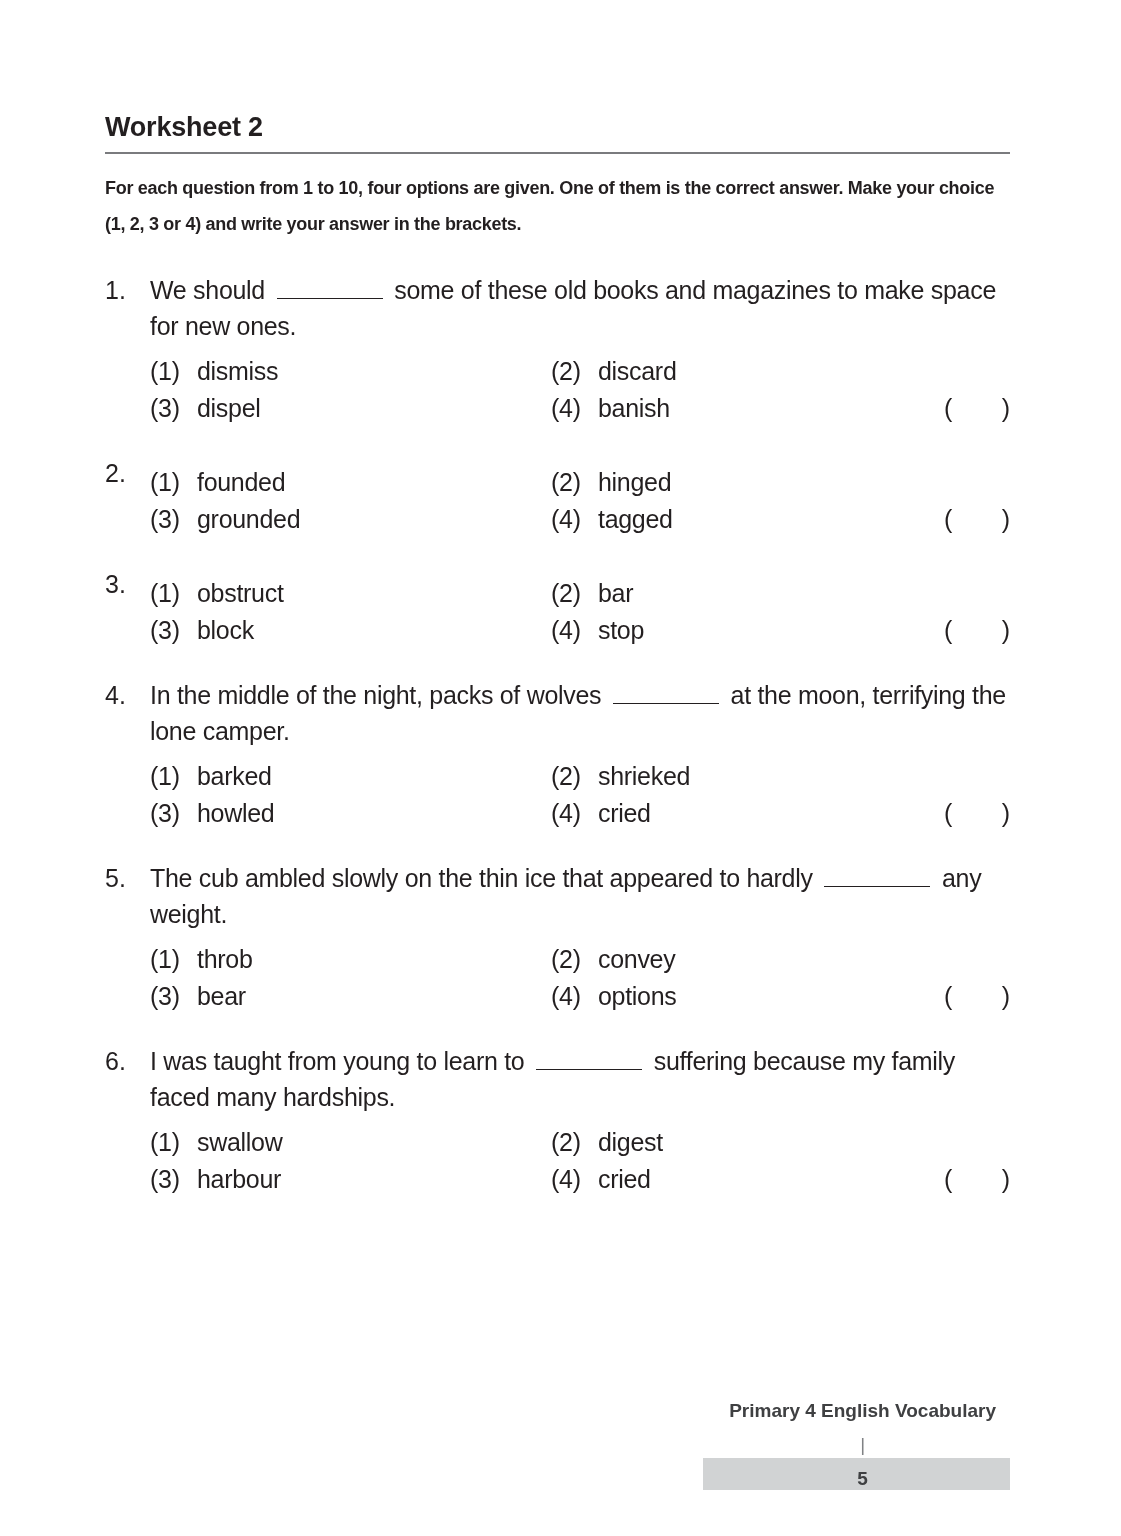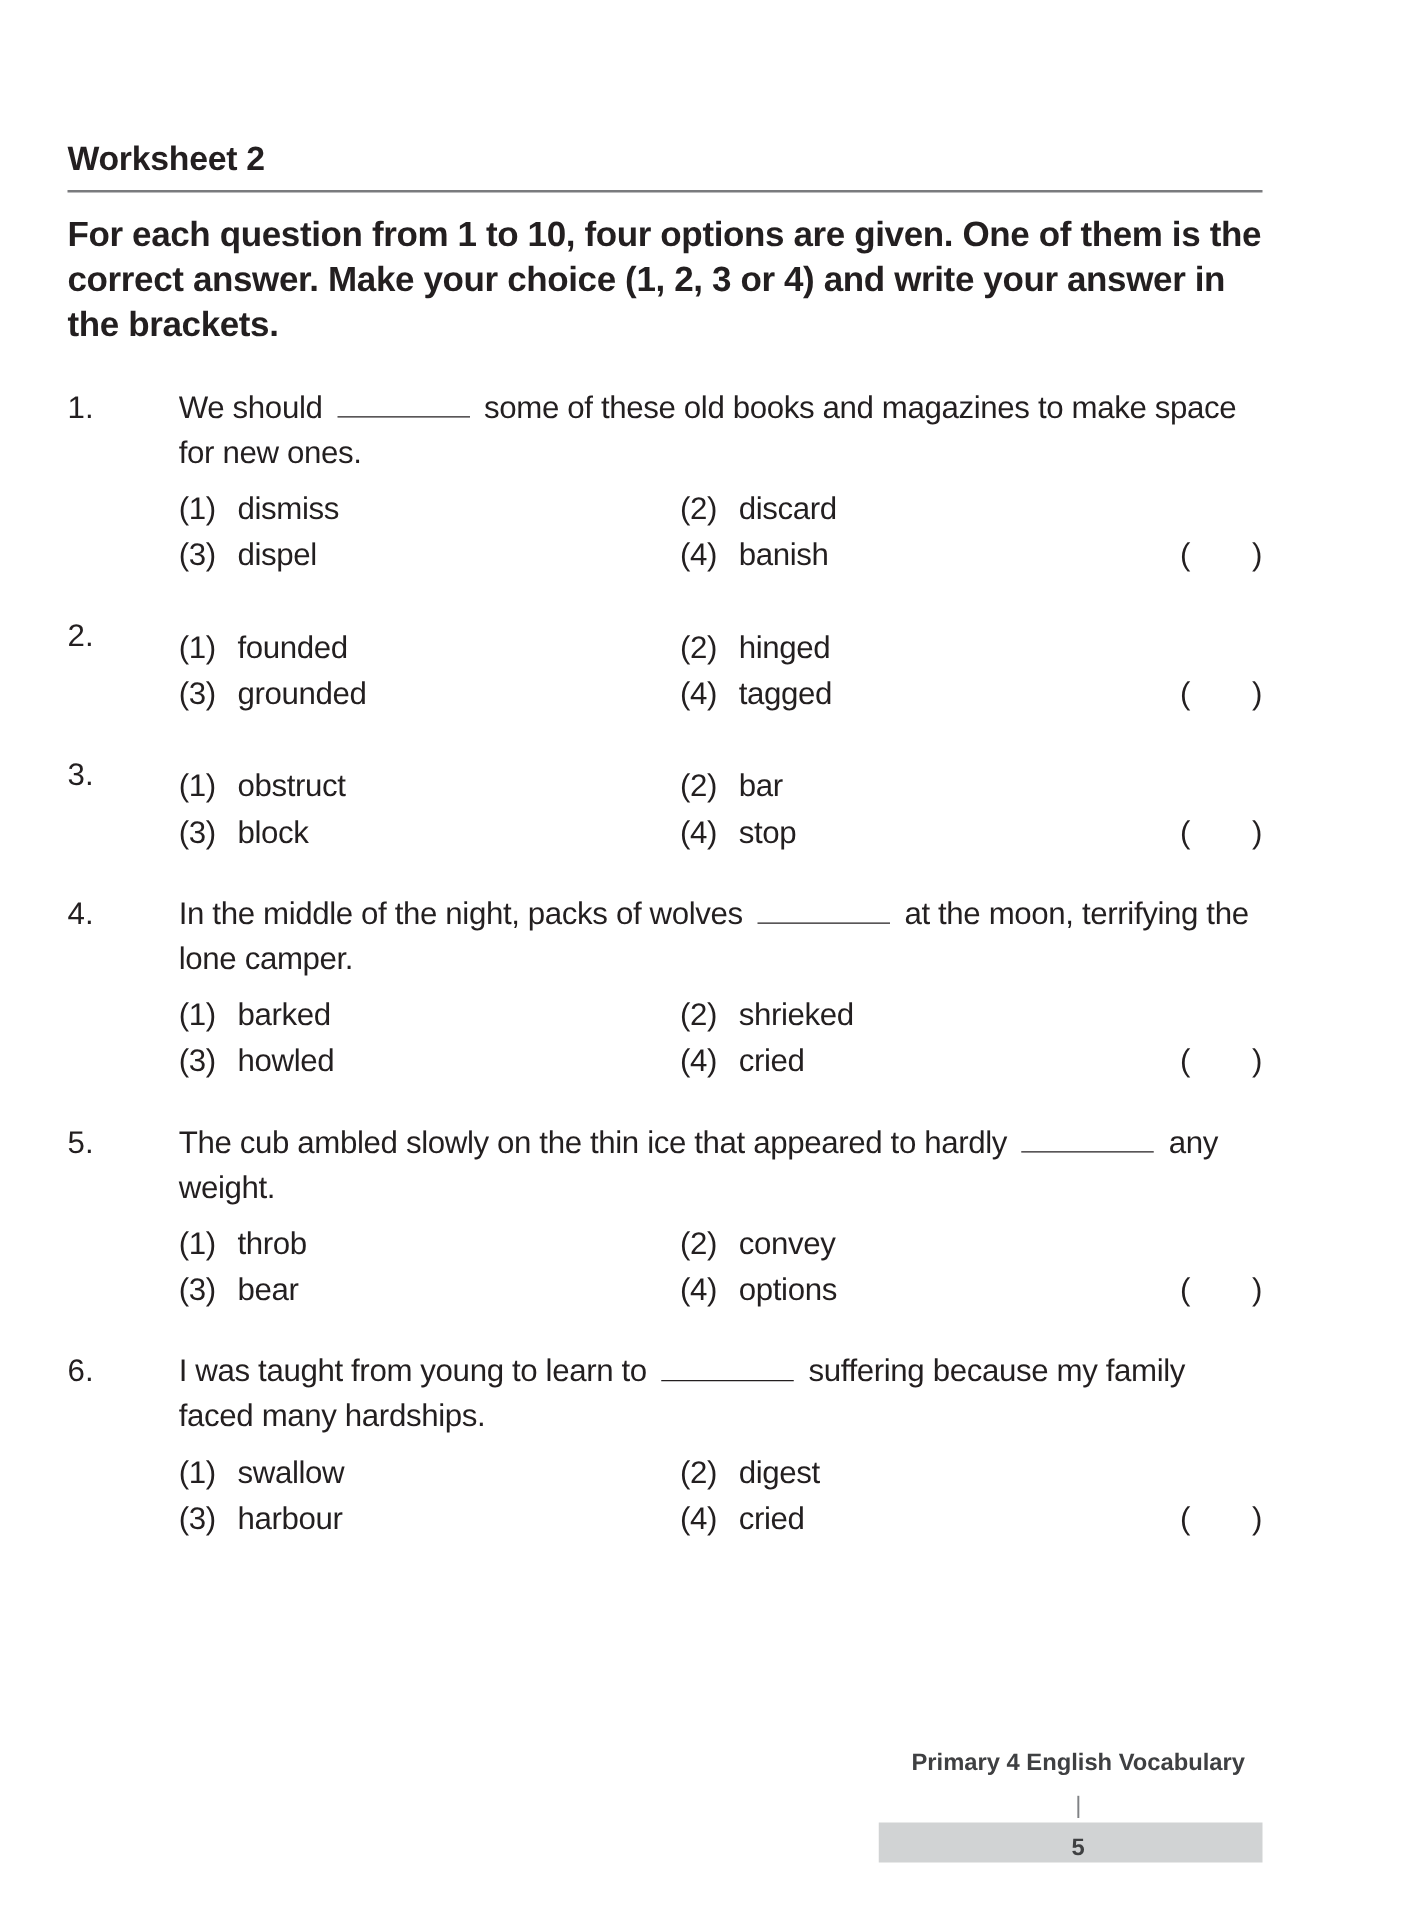--- a/index.html
+++ b/index.html
@@ -8,51 +8,51 @@
     width: 1121px;
     height: 1536px;
     font-family: "Liberation Sans", sans-serif;
     color: #231f20;
   }
   .page {
     position: relative;
     width: 1121px;
     height: 1536px;
     background: #ffffff;
-    padding: 112px 111px 0 54px;
+    padding: 112px 111px 0 105px;
     overflow: hidden;
   }
   .header {
     border-bottom: 2px solid #7a7b7e;
     padding-bottom: 9px;
     margin-bottom: 16px;
   }
   .title {
     font-size: 27px;
     font-weight: bold;
     letter-spacing: -0.2px;
   }
   .instructions {
-    font-size: 28px;
+    font-size: 18px;
     font-weight: bold;
     line-height: 36px;
     letter-spacing: -0.3px;
     margin-bottom: 30px;
   }
   .question {
     display: flex;
     margin-bottom: 28px;
   }
   .q-num {
     width: 45px;
     flex-shrink: 0;
     font-size: 25px;
     line-height: 36px;
   }
-  .q-body { flex: 1; min-width: 0; margin-left: 44px; }
+  .q-body { flex: 1; min-width: 0; }
   .q-text {
     font-size: 25px;
     line-height: 36px;
     letter-spacing: -0.3px;
   }
   .blank {
     display: inline-block;
     width: 106px;
     height: 0.95em;
     border-bottom: 1.5px solid #231f20;

